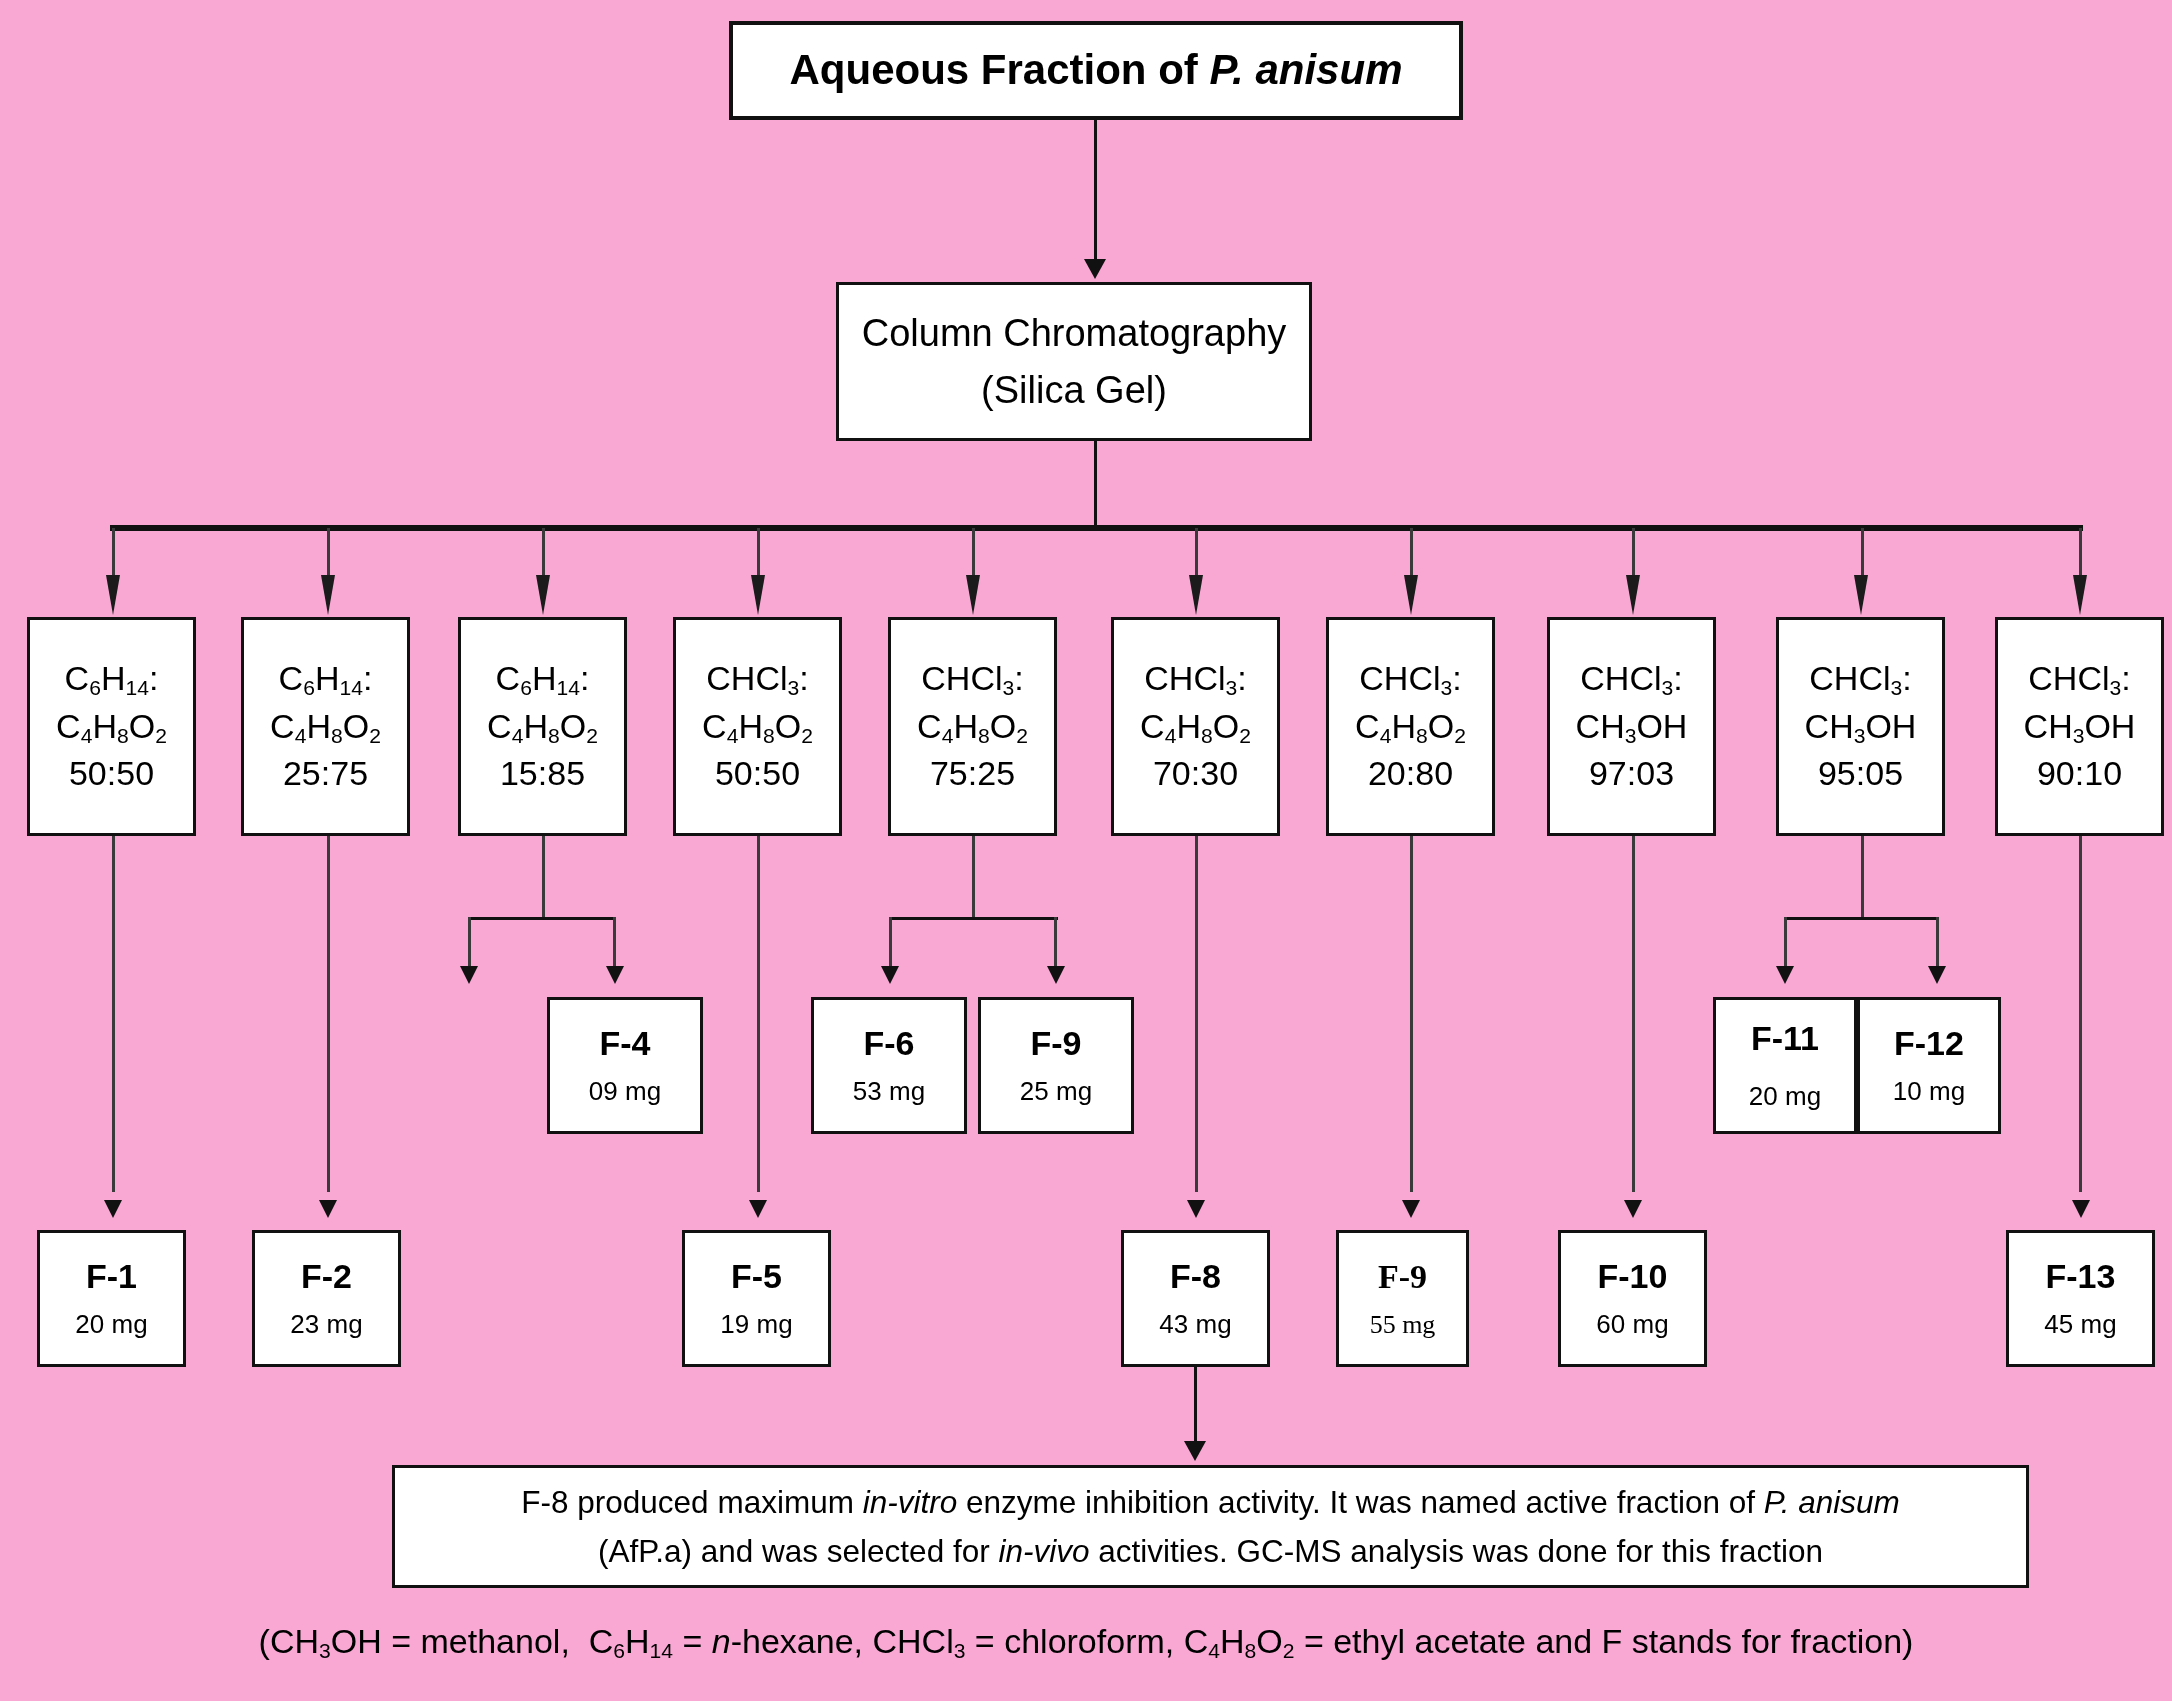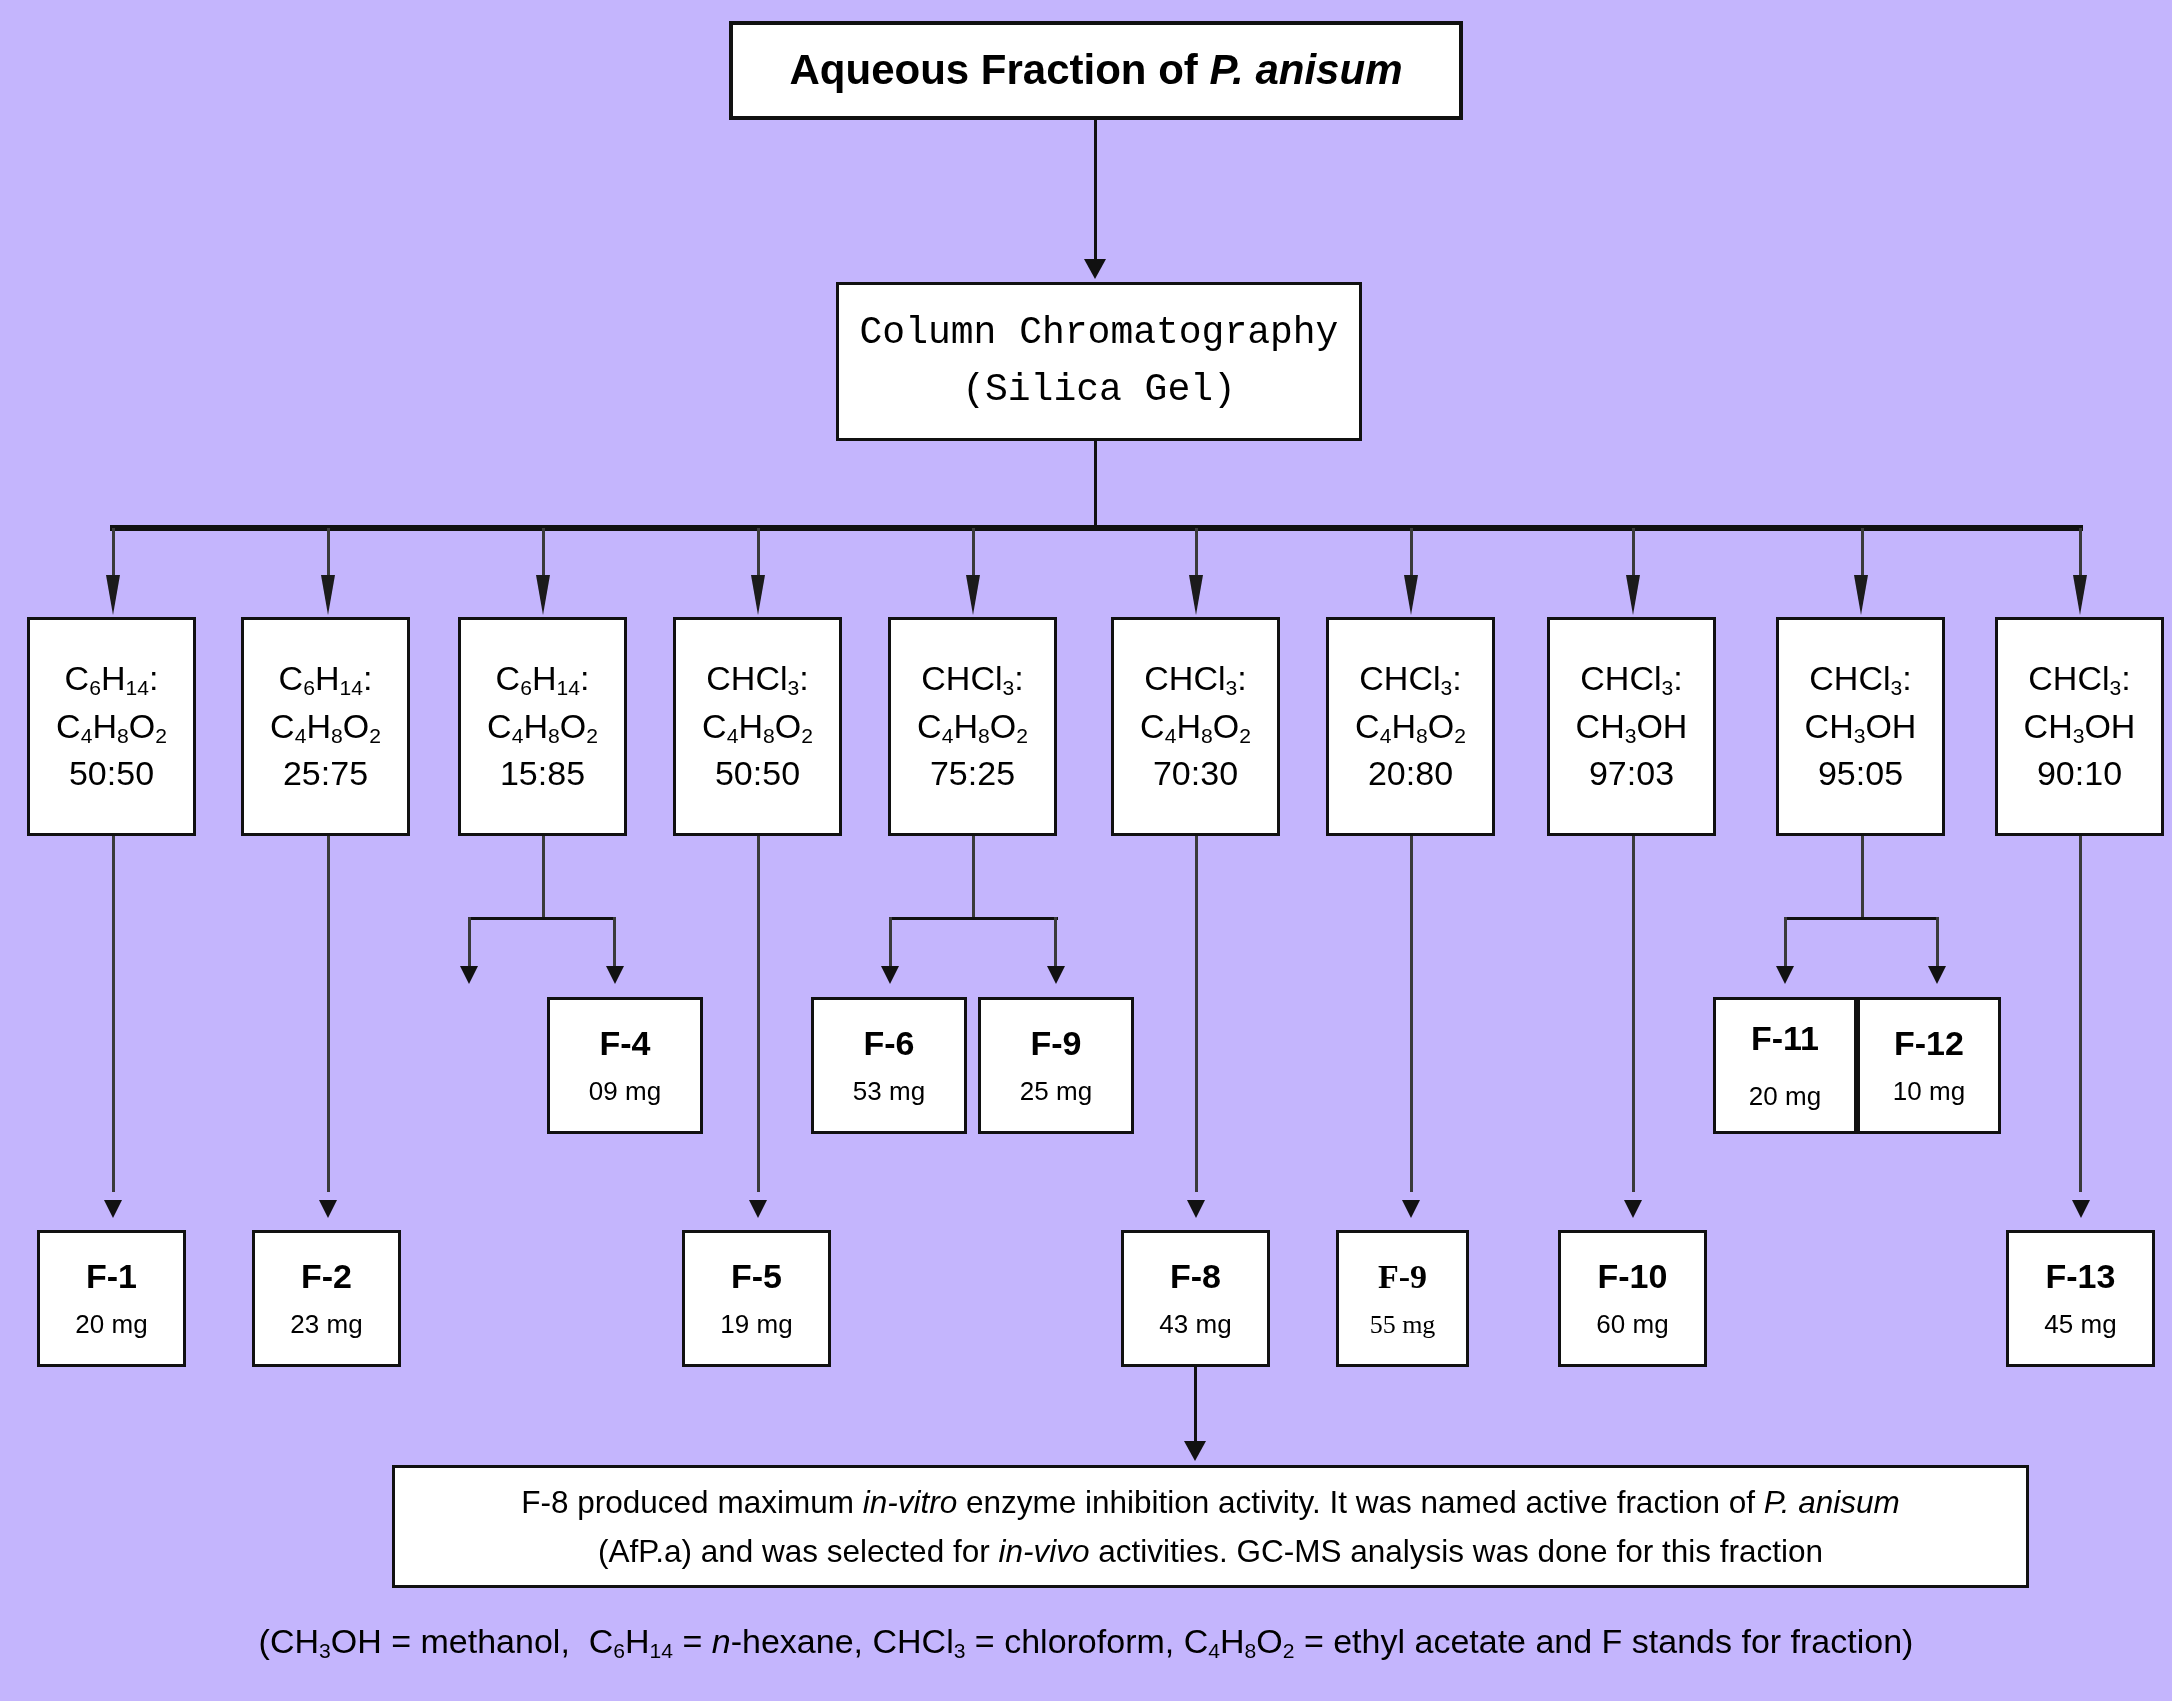--- a/index.html
+++ b/index.html
@@ -5,21 +5,21 @@
   html,body{margin:0;padding:0;background:#ffffff;}
   body{
     font-family:"Liberation Sans", sans-serif;
     color:#000;
     -webkit-font-smoothing:antialiased;
   }
   #page{
     position:relative;
     width:2172px;
     height:1702px;
-    background:#c4b5fd;
+    background:#f9a8d4;
     overflow:hidden;
   }
 
   
   .box{
     position:absolute;
     box-sizing:border-box;
     border:3.4px solid #111;
     background:#fff;
     display:flex;
@@ -35,24 +35,23 @@
   #title-box{
     left:729px; top:20.6px; width:734px; height:99px;
     border-width:4.8px;
     font-size:42px;
     font-weight:bold;
   }
   #title-box .ital{font-style:italic;}
 
   
   #cc-box{
-    left:836px; top:282px; width:526px; height:159px;
+    left:836px; top:282px; width:476px; height:159px;
     font-size:38px;
     font-weight:normal;
-    font-family:Liberation Mono, monospace;
   }
   #cc-box .ln+.ln{margin-top:8.2px;}
 
   
   .solvent{
     top:617px; height:219px;
     font-size:34px;
   }
   .solvent .ln{margin:1.4px 0;}
 

